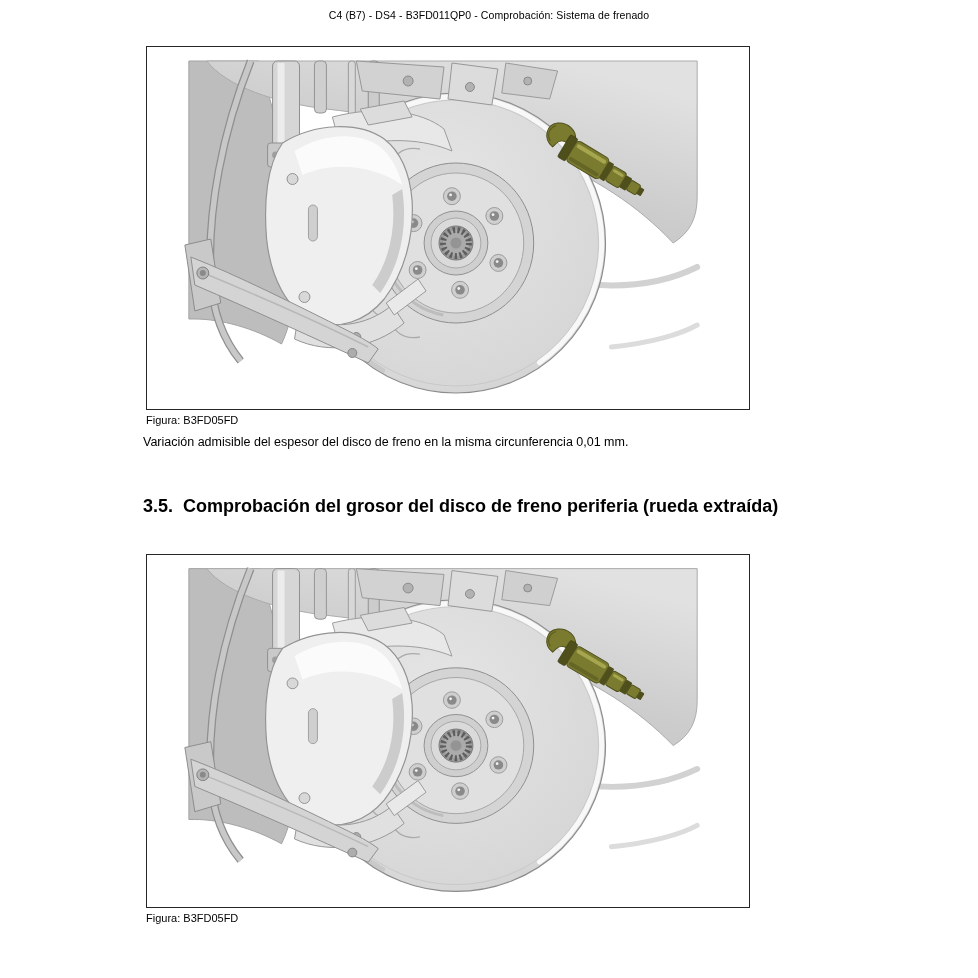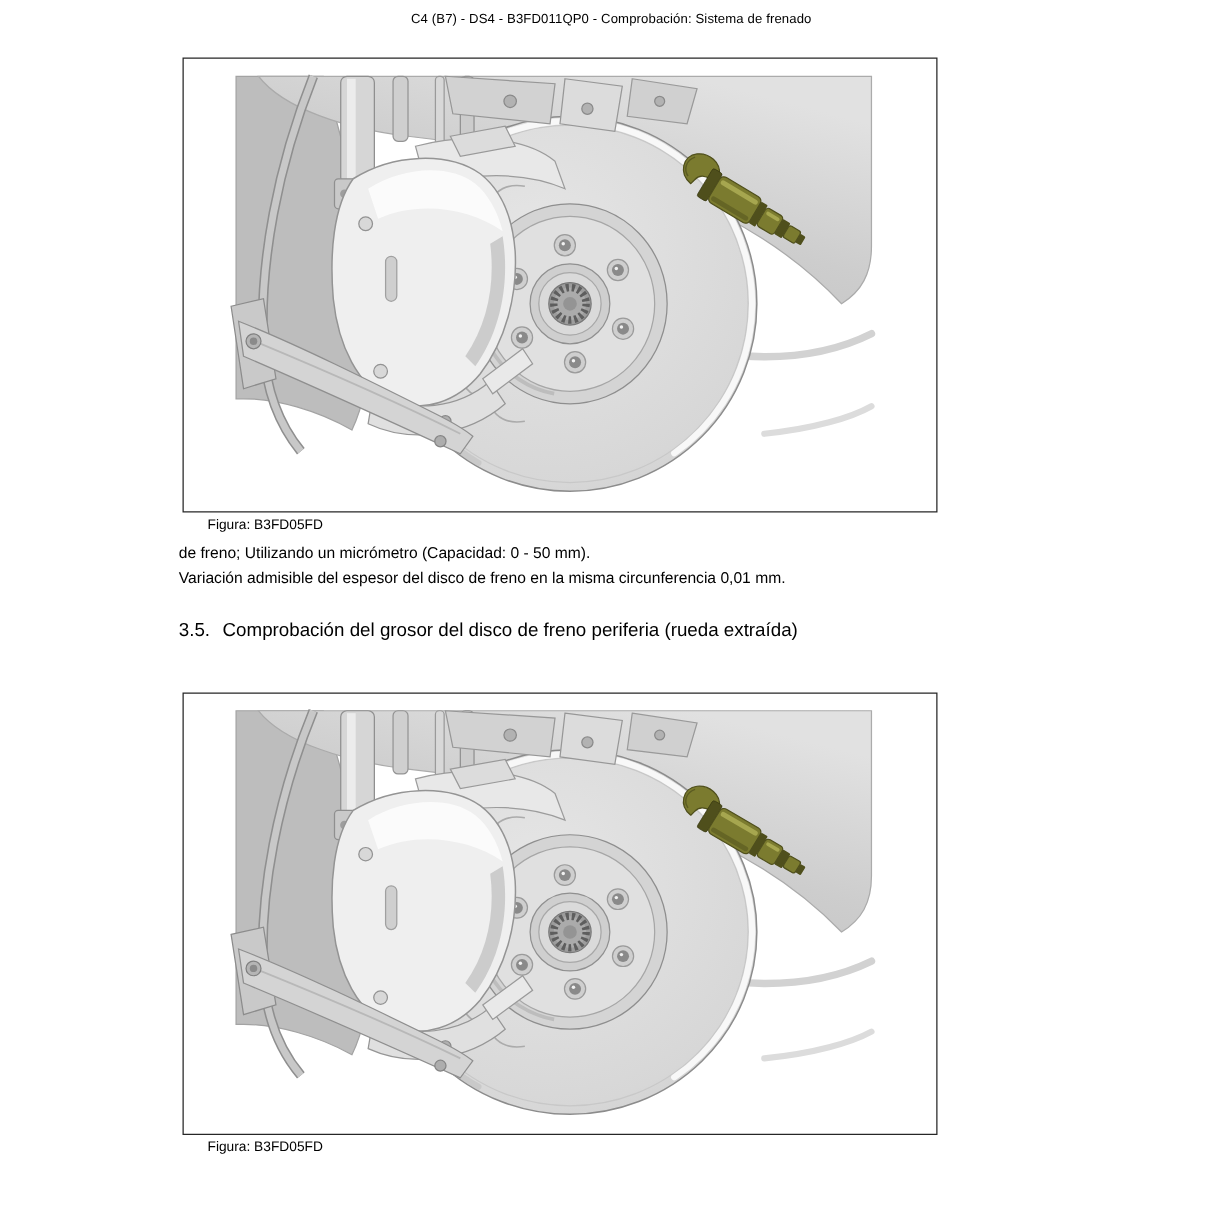--- a/index.html
+++ b/index.html
@@ -12,31 +12,31 @@
     font-size:10.5px;letter-spacing:.1px;
   }
   .fig-frame{
     position:absolute;left:146px;width:602px;background:#fff;
     border:1px solid #262626;
   }
   .fig-frame.first{top:46px;height:362px;}
   .fig-frame.second{top:554px;height:352px;}
   .fig-frame svg{display:block;width:100%;height:100%;}
   .fig-caption{
-    position:absolute;left:146px;font-size:11px;margin-left:20px;
+    position:absolute;left:146px;font-size:11px;
   }
   .fig-caption.first{top:414px;}
   .fig-caption.second{top:912px;}
   .body-text{
     position:absolute;left:143px;width:830px;font-size:12.5px;line-height:19.8px;
   }
   .para1{top:433px;}
   .para2{top:938px;}
   .section-heading{
-    position:absolute;left:143px;top:496px;font-size:15px;font-weight:normal;
+    position:absolute;left:143px;top:496px;font-size:18px;font-weight:bold;
     display:flex;
   }
   .section-heading .num{margin-right:10px;}
 </style>
 </head>
 <body>
 
 <div class="page">
 
   <div class="doc-header">C4 (B7) - DS4 - B3FD011QP0 - Comprobación: Sistema de frenado</div>
@@ -183,21 +183,20 @@
   </svg>
 
   <div class="fig-frame first">
     <svg viewBox="0 0 604 362" preserveAspectRatio="none" role="img">
       <use href="#brakefig"></use>
     </svg>
   </div>
   <div class="fig-caption first">Figura: B3FD05FD</div>
 
   <div class="body-text para1">
-    <div>de freno; Utilizando un micrómetro (Capacidad: 0 - 50 mm).</div>
     <div>Variación admisible del espesor del disco de freno en la misma circunferencia 0,01 mm.</div>
   </div>
 
   <div class="section-heading">
     <span class="num">3.5.</span>
     <span>Comprobación del grosor del disco de freno periferia (rueda extraída)</span>
   </div>
 
   <div class="fig-frame second">
     <svg viewBox="0 0 604 362" preserveAspectRatio="none" role="img">

